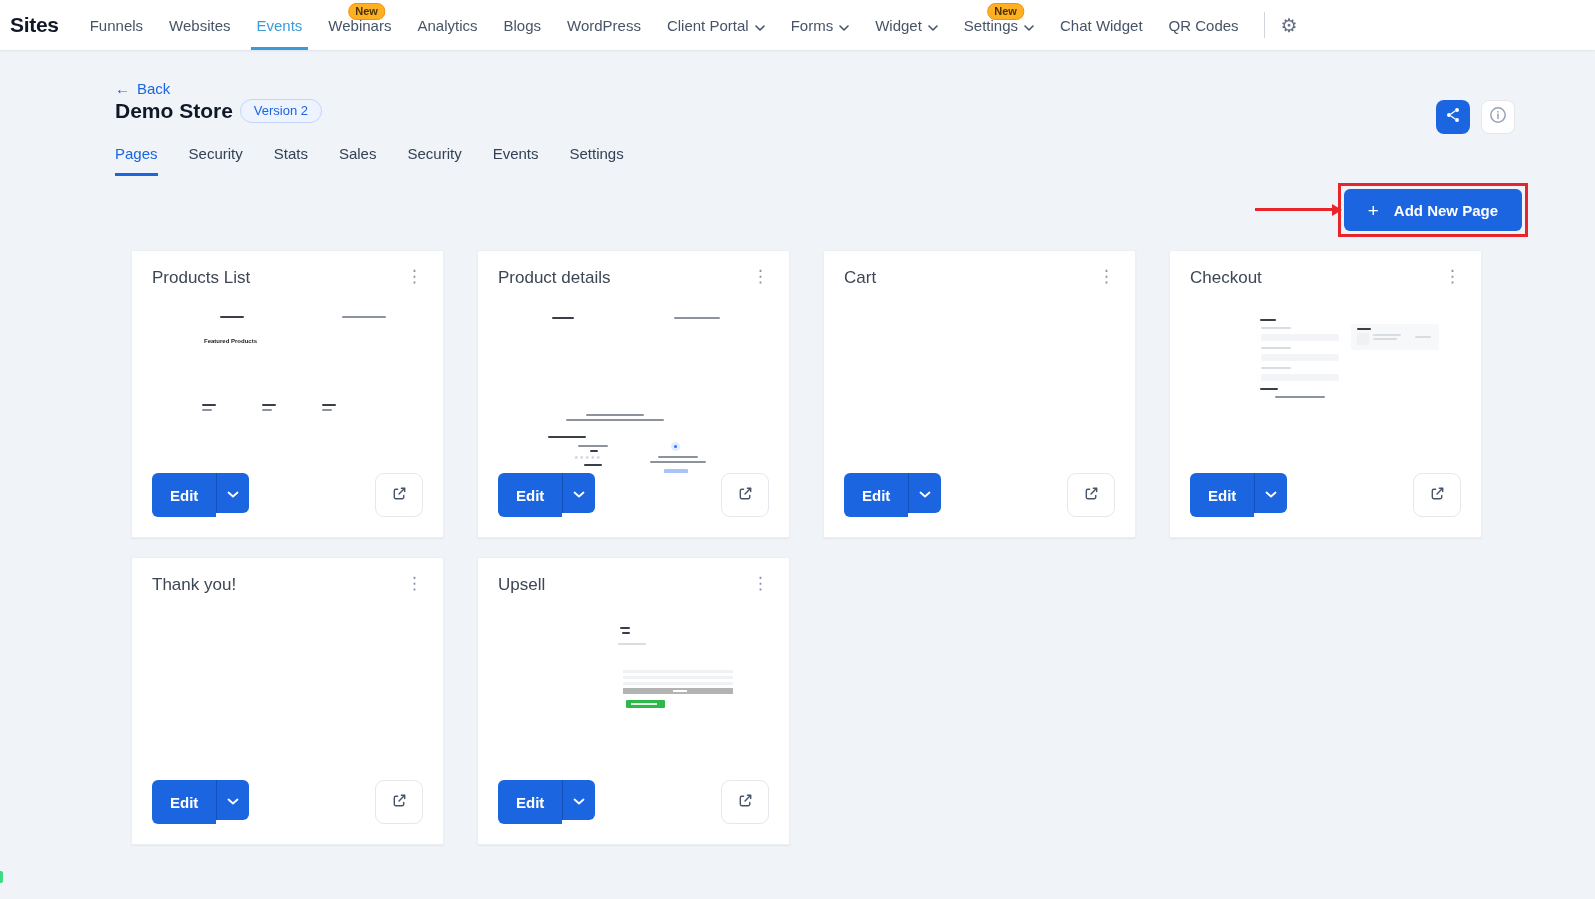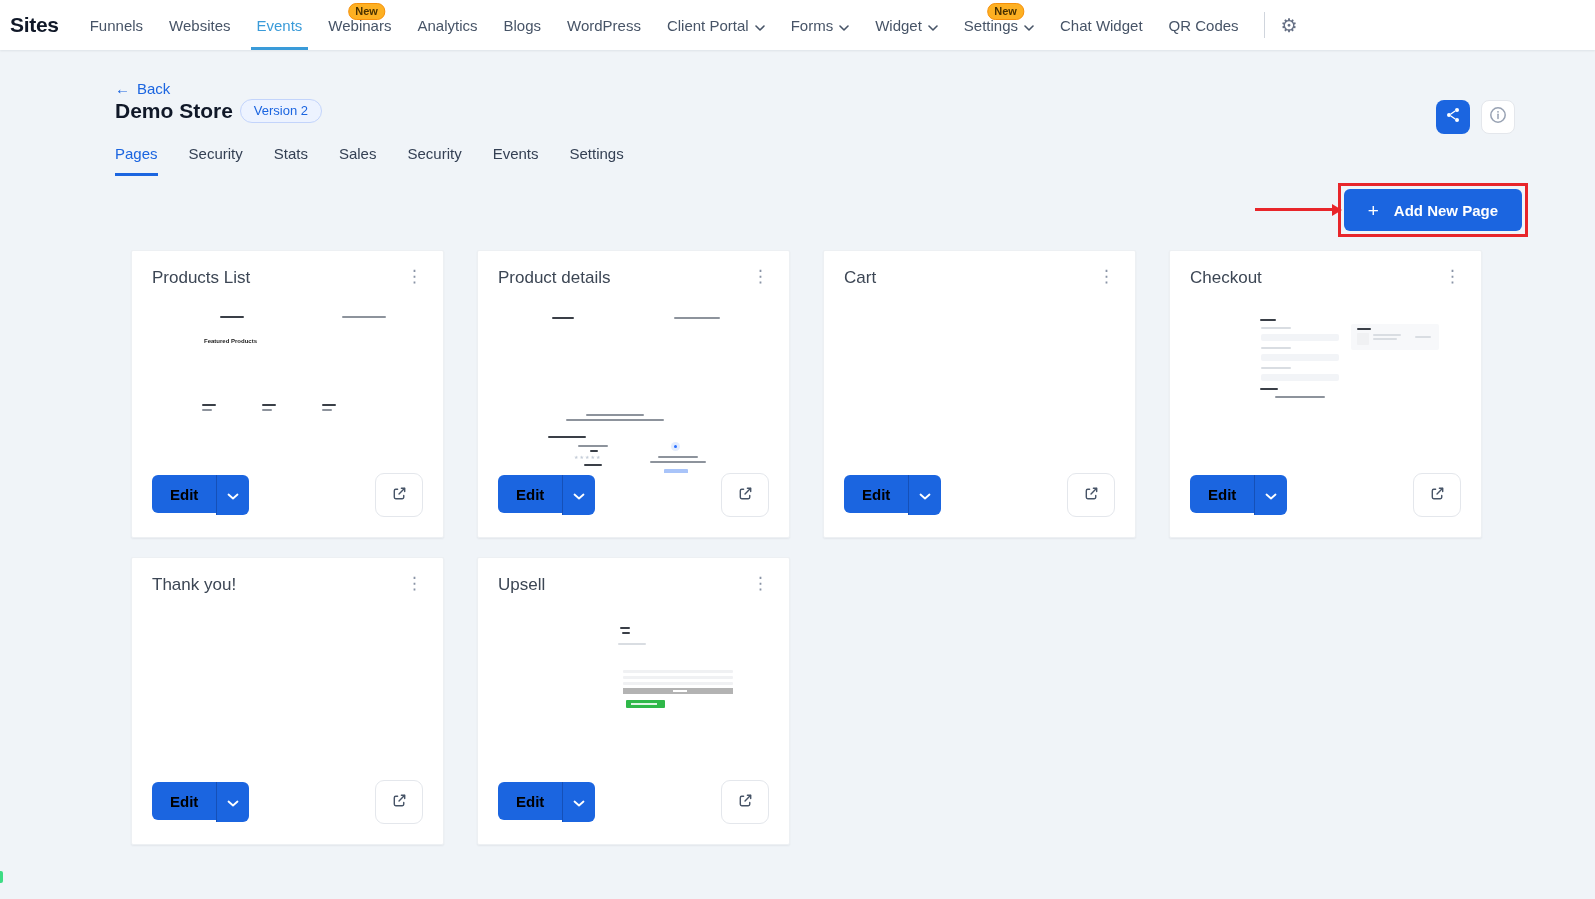--- a/index.html
+++ b/index.html
@@ -64,21 +64,21 @@
   
   .cards{display:grid;grid-template-columns:repeat(4,313px);gap:19px 33px;margin:8px 0 0 131px;}
   .card{width:313px;height:288px;background:var(--card-bg);border:1px solid #edf0f3;border-radius:2px;
         box-shadow:0 1px 2px rgba(16,24,40,.06);display:flex;flex-direction:column;position:relative;}
   .card-head{display:flex;justify-content:space-between;align-items:flex-start;padding:17px 14px 0 20px;}
   .card-title{font-size:17px;color:#3c4654;font-weight:500;}
   .kebab{font-size:17px;color:#8a94a6;cursor:pointer;padding:0 6px;line-height:1.1;}
   .thumb{flex:1;position:relative;overflow:hidden;margin-top:4px;}
   .card-foot{display:flex;justify-content:space-between;align-items:center;padding:0 20px 20px 20px;}
   .split-btn{display:flex;}
-  .edit-main{height:38px;padding:0 18px;background:var(--accent-blue);color:#000000;border:none;
+  .edit-main{height:44px;padding:0 18px;background:var(--accent-blue);color:#ffffff;border:none;
              border-radius:6px 0 0 6px;font-size:15px;font-weight:700;font-family:"Liberation Sans",sans-serif;cursor:pointer;}
   .edit-caret{height:40px;width:33px;background:var(--accent-blue);border:none;border-left:1px solid #1550b8;
               border-radius:0 6px 6px 0;display:flex;align-items:center;justify-content:center;cursor:pointer;}
   .open-btn{width:48px;height:44px;background:#fff;border:1px solid var(--border-light);border-radius:9px;
             display:flex;align-items:center;justify-content:center;cursor:pointer;}
 
   
   .ph{position:absolute;border-radius:1px;}
   .ph.d{background:#3a3f47;height:2px;}
   .ph.m{background:#8d939c;height:2px;}

